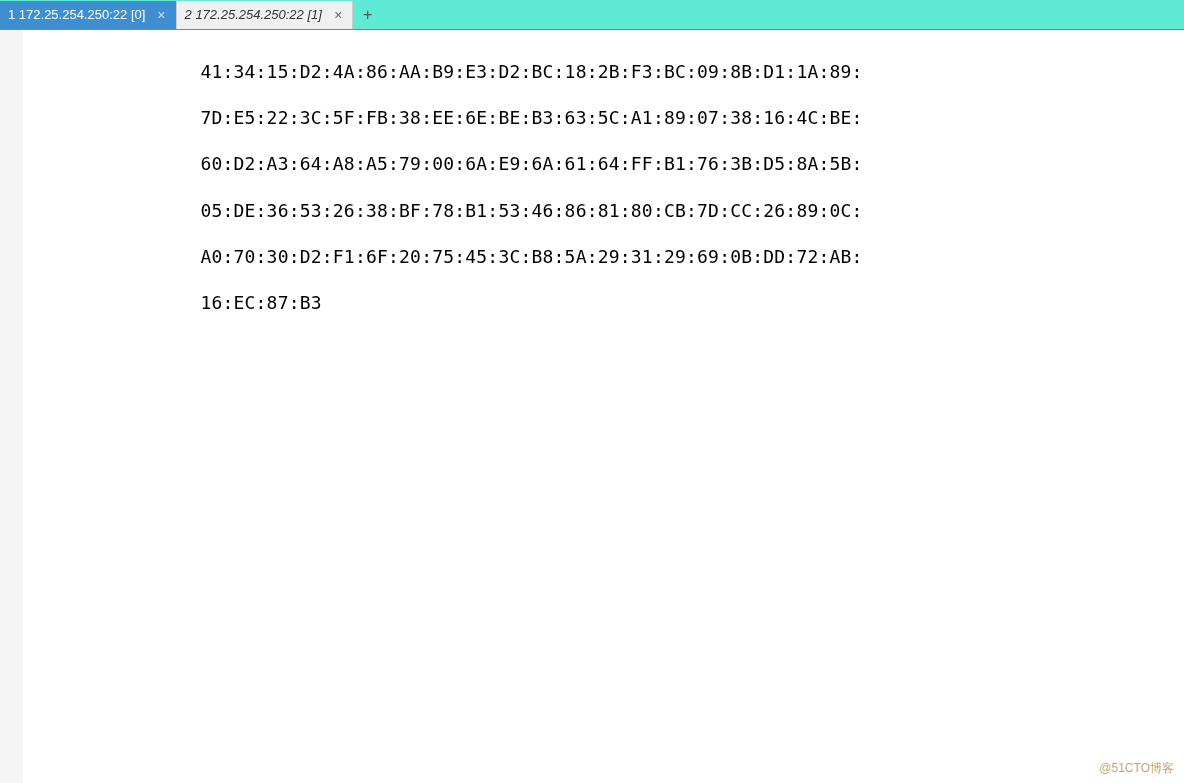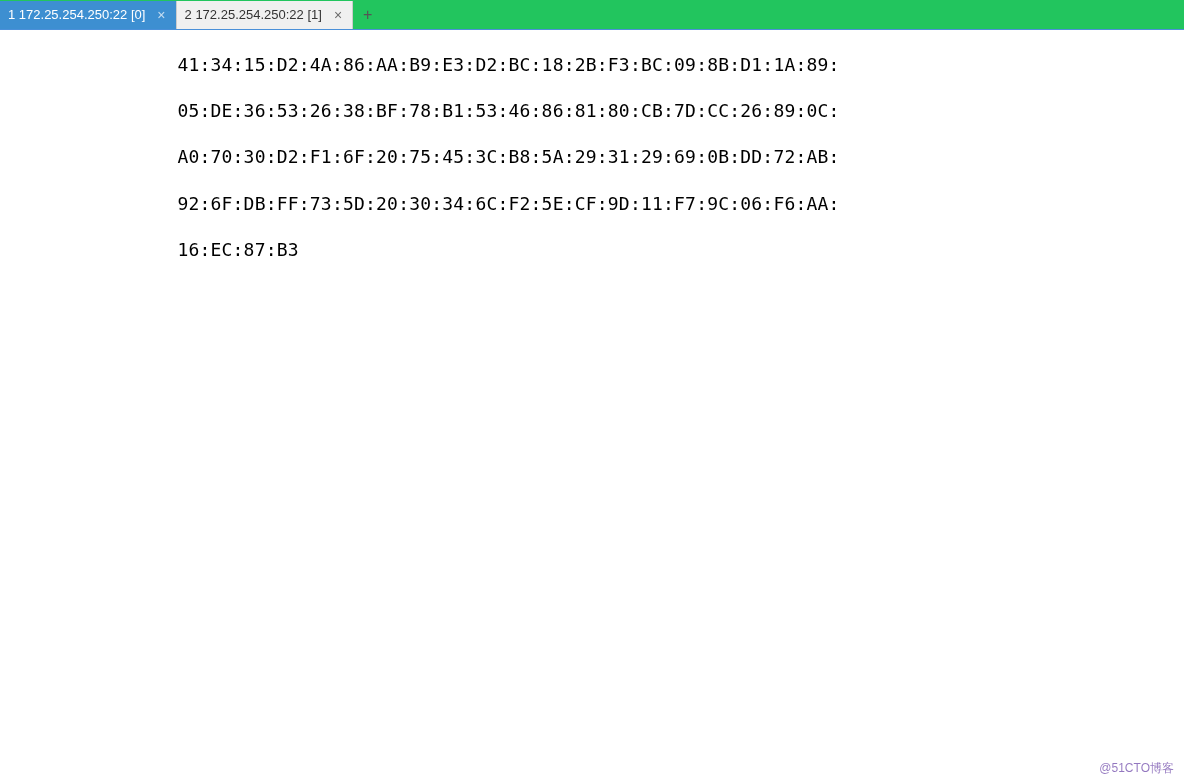--- a/index.html
+++ b/index.html
@@ -7,97 +7,100 @@
     font-family: "DejaVu Sans Mono", "Courier New", monospace;
     font-size: 18px;
     background: #f5f5f5;
     width: 1184px;
     height: 783px;
     overflow: hidden;
   }
   .tab-bar {
     display: flex;
     align-items: center;
-    background: #22c55e;
+    background: #5eead4;
     border-bottom: 1px solid #4a90d9;
     height: 30px;
   }
   .tab {
     display: flex;
     align-items: center;
     padding: 4px 8px;
     height: 28px;
     border-right: 1px solid #ccc;
     font-family: sans-serif;
     font-size: 13px;
     cursor: pointer;
   }
   .tab.active {
     background: #3d8fd1;
     color: #fff;
   }
   .tab.inactive {
     background: #f0f0f0;
     color: #333;
+    font-style: italic;
   }
   .tab-label { margin-right: 10px; }
   .tab-close {
     font-size: 14px;
     opacity: 0.7;
     padding: 0 2px;
   }
   .tab.active .tab-close { color: #fff; }
   .tab-add {
     padding: 2px 10px;
     font-size: 16px;
     color: #555;
     cursor: pointer;
     font-family: sans-serif;
   }
   .terminal {
     background: #ffffff;
     color: #000;
-    padding: 0 4px;
+    padding: 7px 4px;
     line-height: 23.1px;
     white-space: pre;
     height: calc(783px - 30px);
     overflow: hidden;
     letter-spacing: 0.2px;
+    margin-left: 23px;
   }
   .hex-line { padding-left: 16ch; }
   .watermark {
     position: fixed;
     right: 10px;
     bottom: 6px;
     font-family: sans-serif;
     font-size: 12px;
-    color: #4c1d95;
+    color: #a16207;
     opacity: 0.6;
   }
 </style>
 </head>
 <body>
 
 <div class="tab-bar">
   <div class="tab active">
     <span class="tab-label">1 172.25.254.250:22 [0]</span>
     <span class="tab-close">×</span>
   </div>
   <div class="tab inactive">
     <span class="tab-label">2 172.25.254.250:22 [1]</span>
     <span class="tab-close">×</span>
   </div>
   <div class="tab-add">+</div>
 </div>
 
 <div class="terminal">
 <div class="hex-line">41:34:15:D2:4A:86:AA:B9:E3:D2:BC:18:2B:F3:BC:09:8B:D1:1A:89:</div>
+<div class="hex-line">7D:E5:22:3C:5F:FB:38:EE:6E:BE:B3:63:5C:A1:89:07:38:16:4C:BE:</div>
+<div class="hex-line">60:D2:A3:64:A8:A5:79:00:6A:E9:6A:61:64:FF:B1:76:3B:D5:8A:5B:</div>
 <div class="hex-line">05:DE:36:53:26:38:BF:78:B1:53:46:86:81:80:CB:7D:CC:26:89:0C:</div>
 <div class="hex-line">A0:70:30:D2:F1:6F:20:75:45:3C:B8:5A:29:31:29:69:0B:DD:72:AB:</div>
-<div class="hex-line">92:6F:DB:FF:73:5D:20:30:34:6C:F2:5E:CF:9D:11:F7:9C:06:F6:AA:</div>
 <div class="hex-line">16:EC:87:B3</div>
 
 
 
 
 
 
 
 
 

